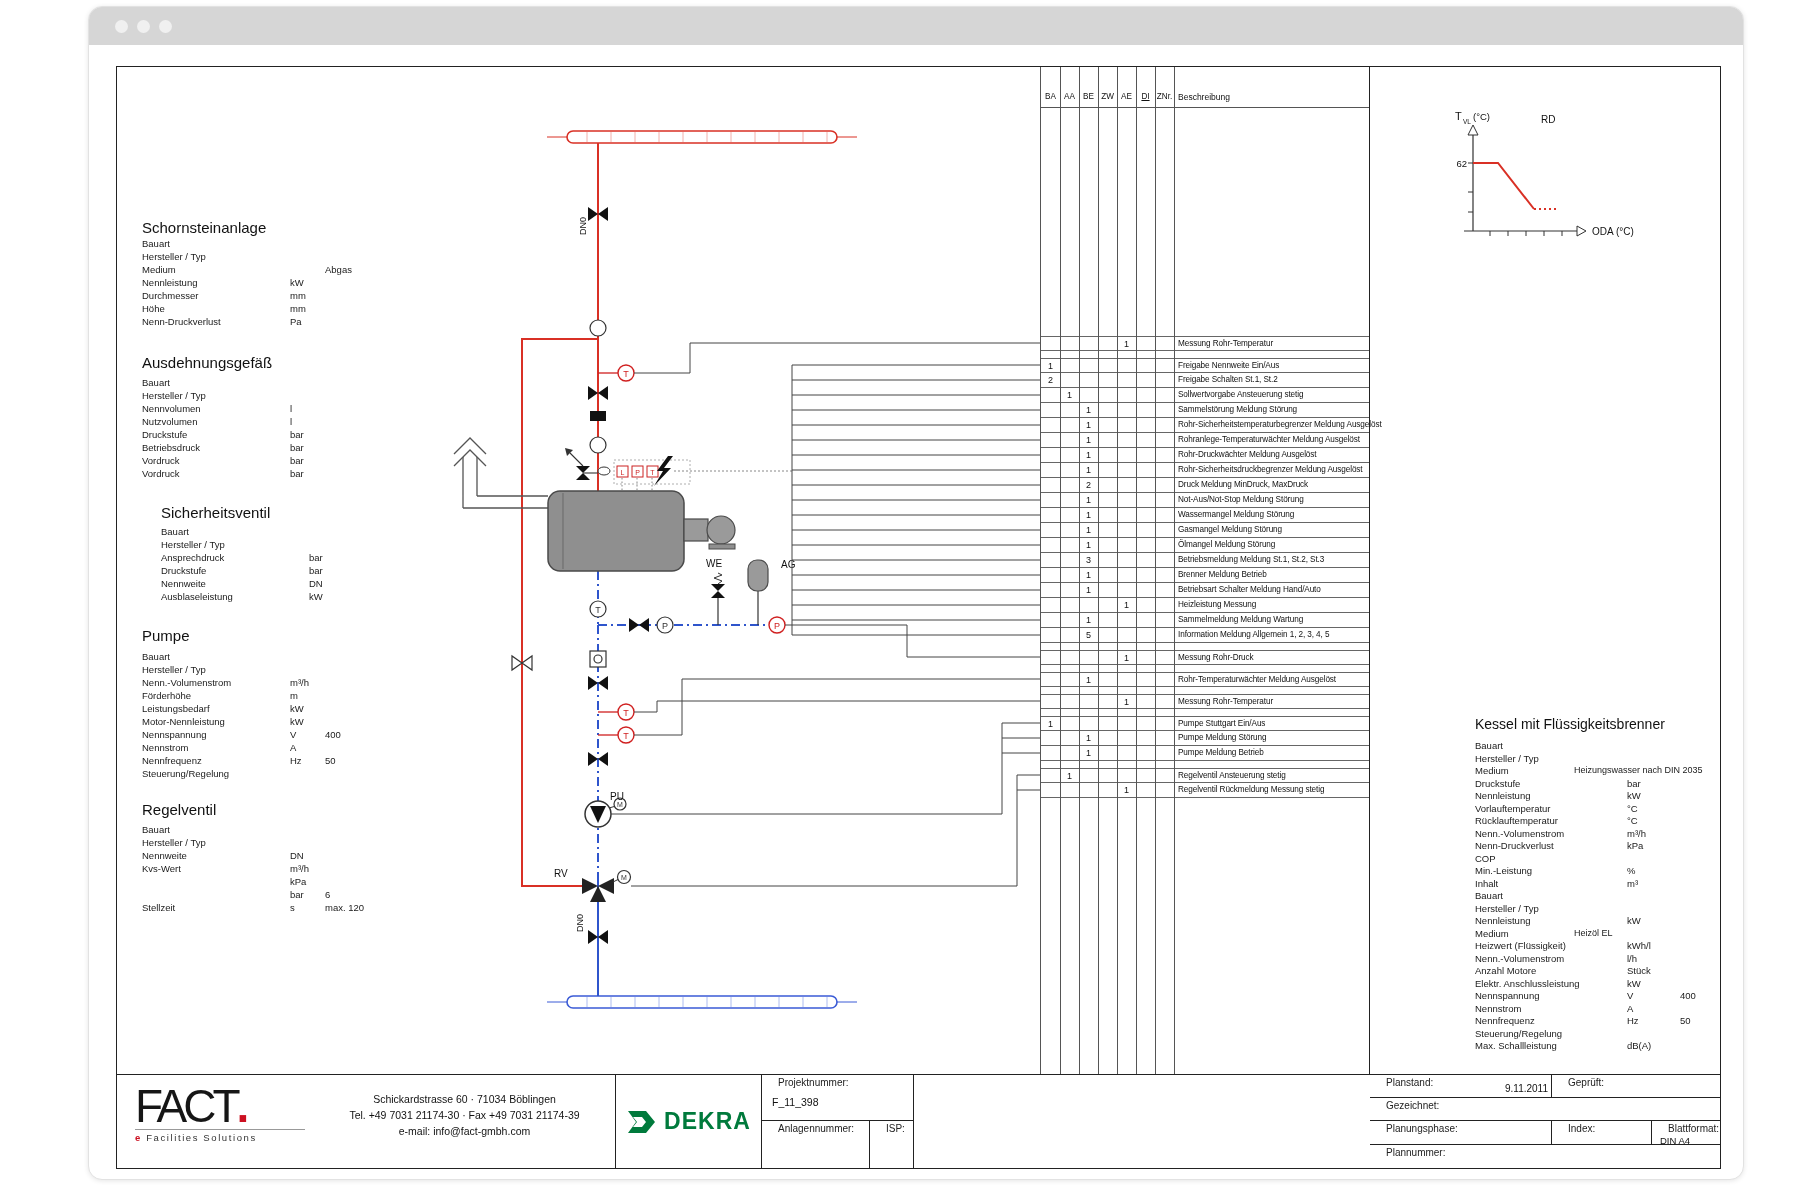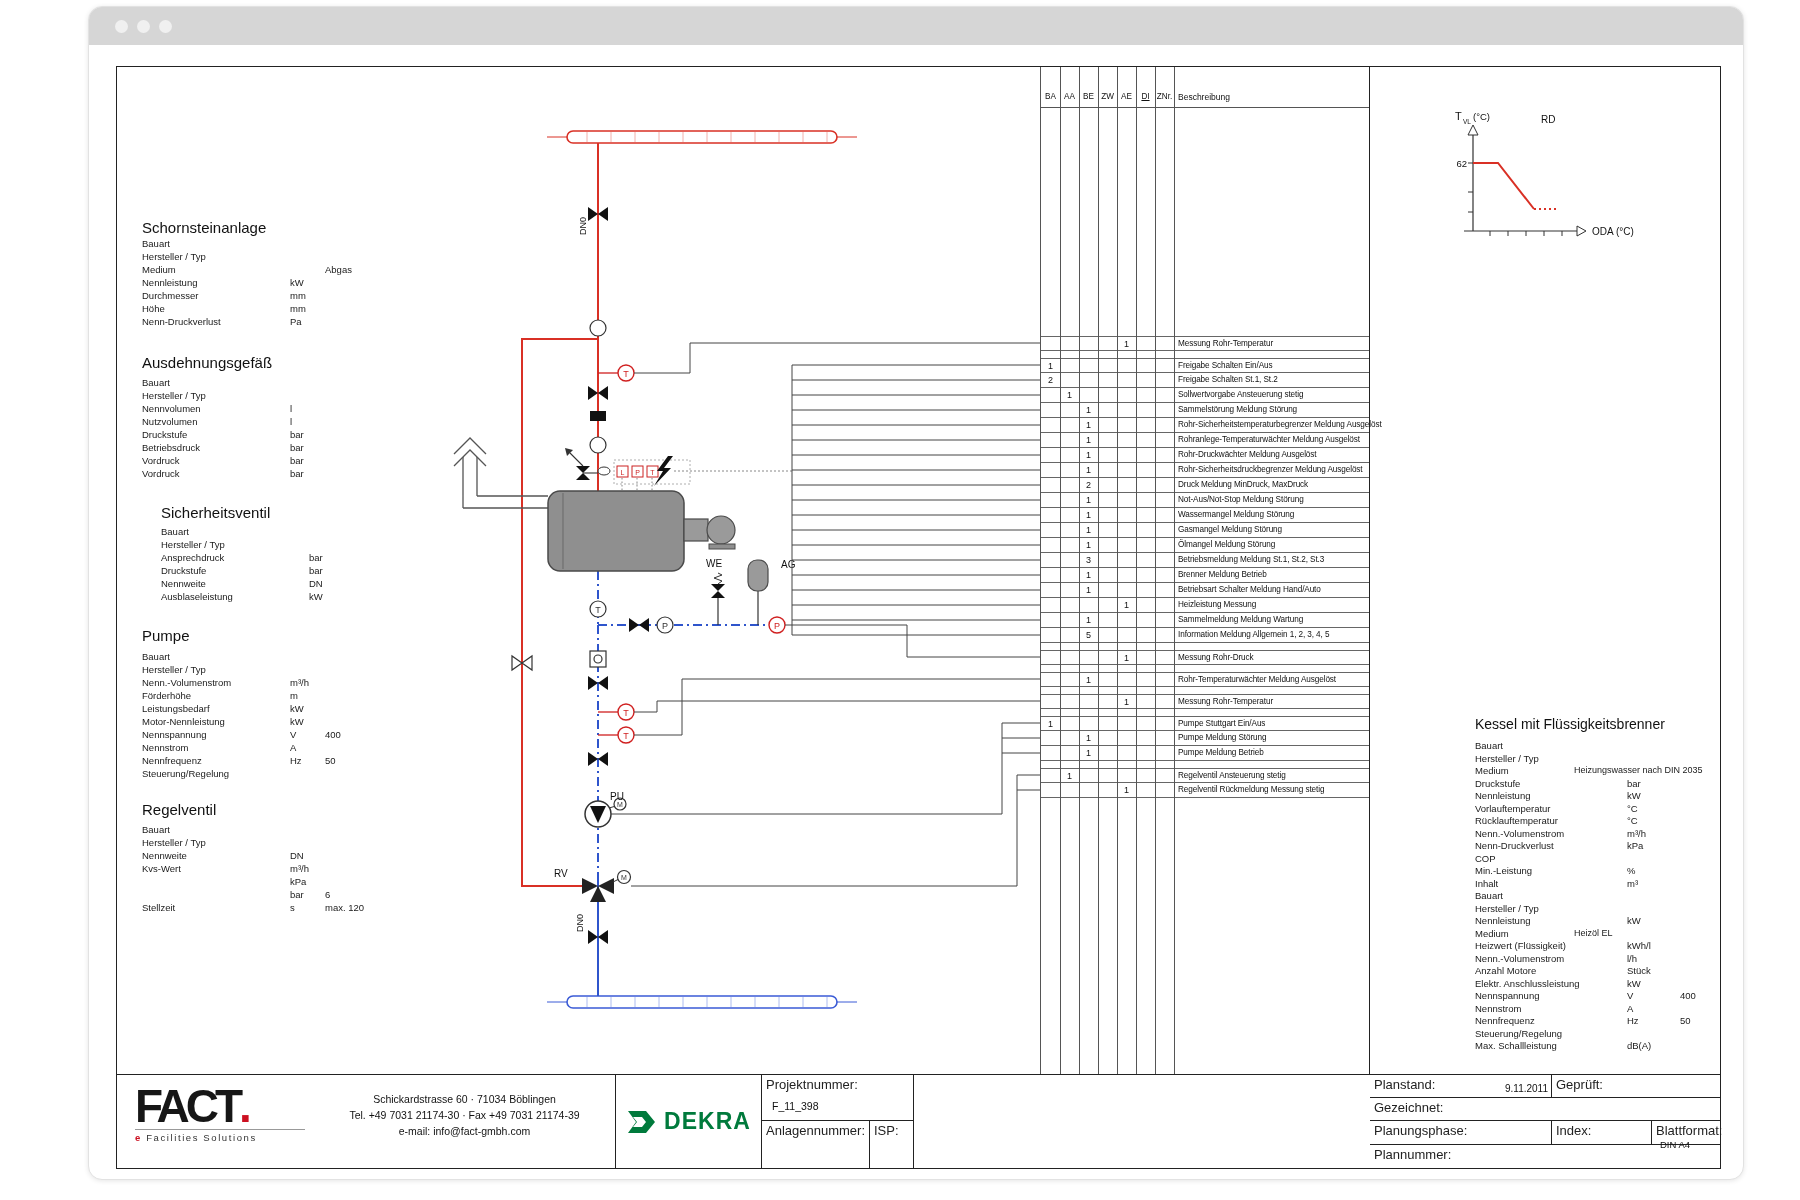--- a/index.html
+++ b/index.html
@@ -48,24 +48,24 @@
   .sig-desc{position:absolute;left:137px;top:0;line-height:14px;font-size:8.2px;letter-spacing:-0.1px;white-space:nowrap;color:#111;}
 
   
   .tblock{position:absolute;left:0;top:1007px;width:1603px;height:94px;border-top:1.5px solid #222;box-sizing:border-box;background:#fff;}
   .tb-cell{position:absolute;top:0;bottom:0;border-right: 1.2px solid #222;box-sizing:border-box;}
   .tb-company{left:0;width:499px;}
   .tb-dekra{left:499px;width:146px;display:flex;align-items:center;justify-content:center;gap:8px;}
   .tb-projnr{left:645px;width:152px;}
   .tb-projekt{left:797px;width:456px;}
   .tb-meta{left:1253px;width:350px;border-right:none;}
-  .tb-label{font-size:13px;color:#222;display:block;padding:2px 0 0 4px;}
+  .tb-label{font-size:10px;color:#222;display:block;padding:2px 0 0 4px;margin-left:12px;}
   .tb-value{font-size:10.5px;color:#111;}
   .fact-logo{position:absolute;left:18px;top:4px;}
-  .fact-text{font-size:46px;font-weight:700;letter-spacing:-4px;color:#161616;line-height:48px;}
+  .fact-text{font-size:46px;font-weight:400;letter-spacing:-4px;color:#161616;line-height:48px;}
   .fact-dot{font-size:46px;font-weight:700;color:#cc1021;}
   .fact-tag{font-size:9.5px;letter-spacing:1.6px;color:#333;margin-top:-4px;border-top:1px solid #999;padding-top:2px;width:170px;}
   .fact-e{color:#cc1021;font-weight:700;}
   .tb-address{position:absolute;left:200px;top:16px;width:295px;text-align:center;font-size:10.5px;line-height:16px;color:#111;}
   .dekra-text{font-size:23px;font-weight:700;color:#007a3c;letter-spacing:1px;}
   .tb-sub-top{position:absolute;left:0;right:0;top:0;height:46px;border-bottom:1px solid #222;box-sizing:border-box;}
   .tb-sub-bot{position:absolute;left:0;right:0;top:46px;bottom:0;}
   .tb-projnr .tb-value{margin:8px 0 0 10px;}
   .tb-isp{position:absolute;right:0;top:0;bottom:0;width:44px;border-left:1px solid #222;box-sizing:border-box;}
   .tb-projekt .tb-sub-top{height:34px;}
@@ -675,21 +675,21 @@
           </div>
           <div class="sig-group">
             <div class="sig-row">
               <span class="sig-cell" style="left: 0px;">1</span>
               <span class="sig-cell" style="left: 19px;"></span>
               <span class="sig-cell" style="left: 38px;"></span>
               <span class="sig-cell" style="left: 57px;"></span>
               <span class="sig-cell" style="left: 76px;"></span>
               <span class="sig-cell" style="left: 95px;"></span>
               <span class="sig-cell" style="left: 114px;"></span>
-              <span class="sig-desc">Freigabe Schalten Ein/Aus</span>
+              <span class="sig-desc">Freigabe Nennweite Ein/Aus</span>
             </div>
             <div class="sig-row">
               <span class="sig-cell" style="left: 0px;">2</span>
               <span class="sig-cell" style="left: 19px;"></span>
               <span class="sig-cell" style="left: 38px;"></span>
               <span class="sig-cell" style="left: 57px;"></span>
               <span class="sig-cell" style="left: 76px;"></span>
               <span class="sig-cell" style="left: 95px;"></span>
               <span class="sig-cell" style="left: 114px;"></span>
               <span class="sig-desc">Freigabe Schalten St.1, St.2</span>

